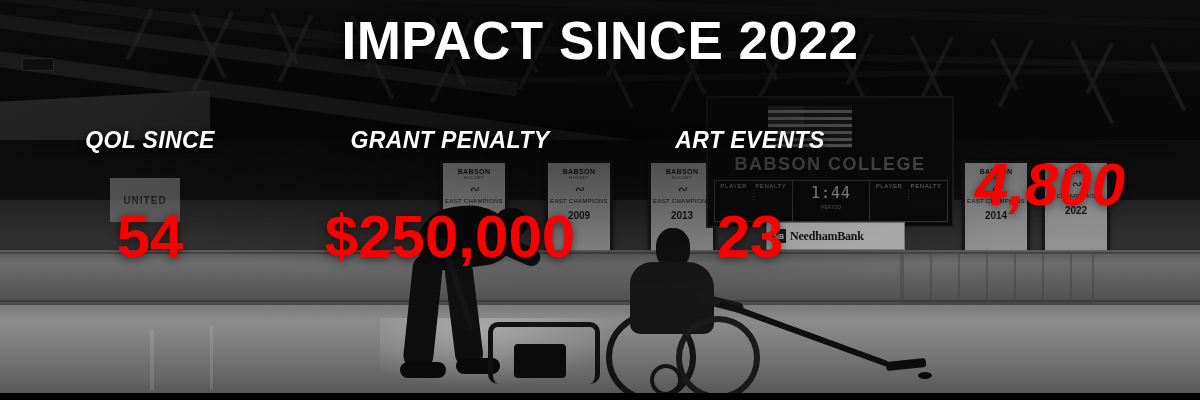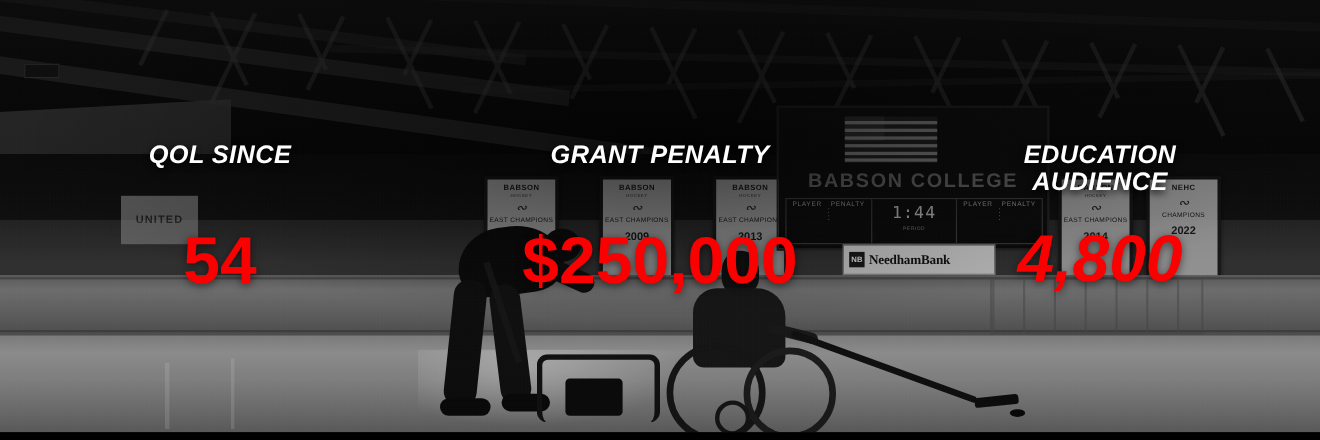--- a/index.html
+++ b/index.html
@@ -411,35 +411,38 @@
     <div class="stick-blade"></div>
     <div class="puck"></div>
 
     <div class="grain"></div>
     <div class="scrim"></div>
     <div class="bottom-strip"></div>
   </div>
 
   <div class="overlay">
 
+    <div class="title">IMPACT SINCE 2022</div>
 
     <div class="stats">
 
       <div class="stat">
         <div class="stat-label">QOL SINCE</div>
         <div class="stat-value">54</div>
       </div>
 
       <div class="stat">
         <div class="stat-label">GRANT PENALTY</div>
         <div class="stat-value">$250,000</div>
       </div>
 
+      <div class="stat">
+        <div class="stat-label">ART EVENTS</div>
+        <div class="stat-value">23</div>
+      </div>
 
       <div class="stat two-line">
-        <div class="stat-label">EDUCATION
-AUDIENCE</div>
         <div class="stat-value">4,800</div>
       </div>
 
     </div>
   </div>
 </div>
 
 </body></html>

